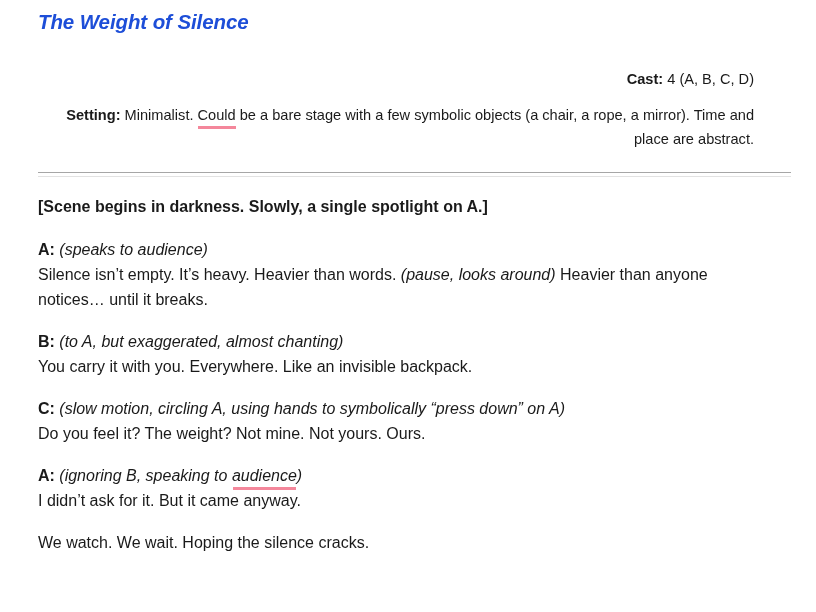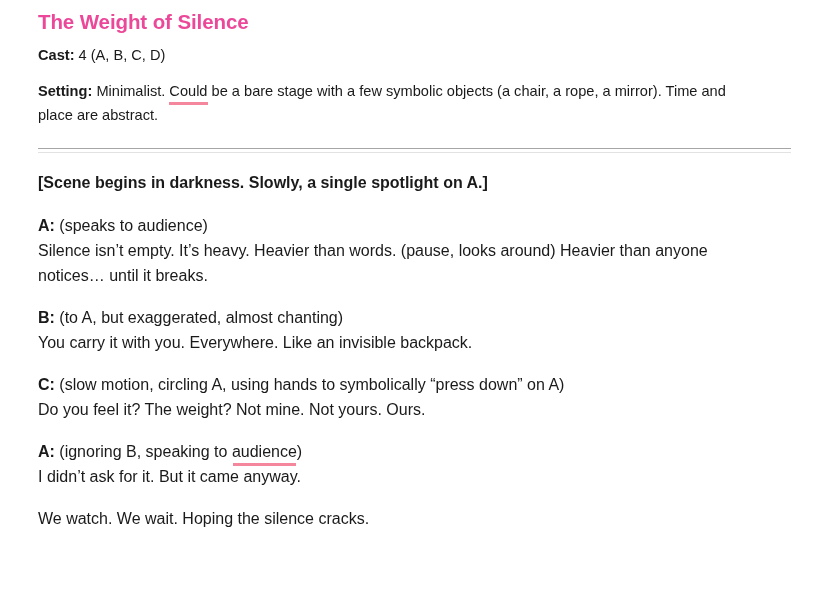--- a/index.html
+++ b/index.html
@@ -23,31 +23,33 @@
     height: 612px;
     box-sizing: border-box;
     padding: 0 25px 0 38px;
     background: #ffffff;
   }
 
   
   .doc-title {
     font-size: 20.5px;
     font-weight: bold;
+    font-style: italic;
     letter-spacing: -0.1px;
-    color: #ec4899;
+    color: #1d4ed8;
     margin: 0;
     padding-top: 9px;
     line-height: 1.25;
     white-space: pre;
   }
 
   
   .meta-block {
-    margin-top: 8px;
+    margin-top: 32px;
+    text-align: right;
   }
   .meta-line {
     font-size: 14.6px;
     line-height: 24px;
     color: #1a1a1a;
     margin: 0 0 12px 0;
     max-width: 716px;
   }
   .meta-line:last-child { margin-bottom: 0; }
   .label-bold { font-weight: bold; }
@@ -78,20 +80,21 @@
 
   .stage-dir {
     font-weight: bold;
     line-height: 26px;
   }
 
   .speaker {
     font-weight: bold;
   }
   .action {
+    font-style: italic;
   }
   .dialogue-line {
     display: block;
   }
 
   
   .grammar-flag {
     position: relative;
     display: inline-block;
   }

